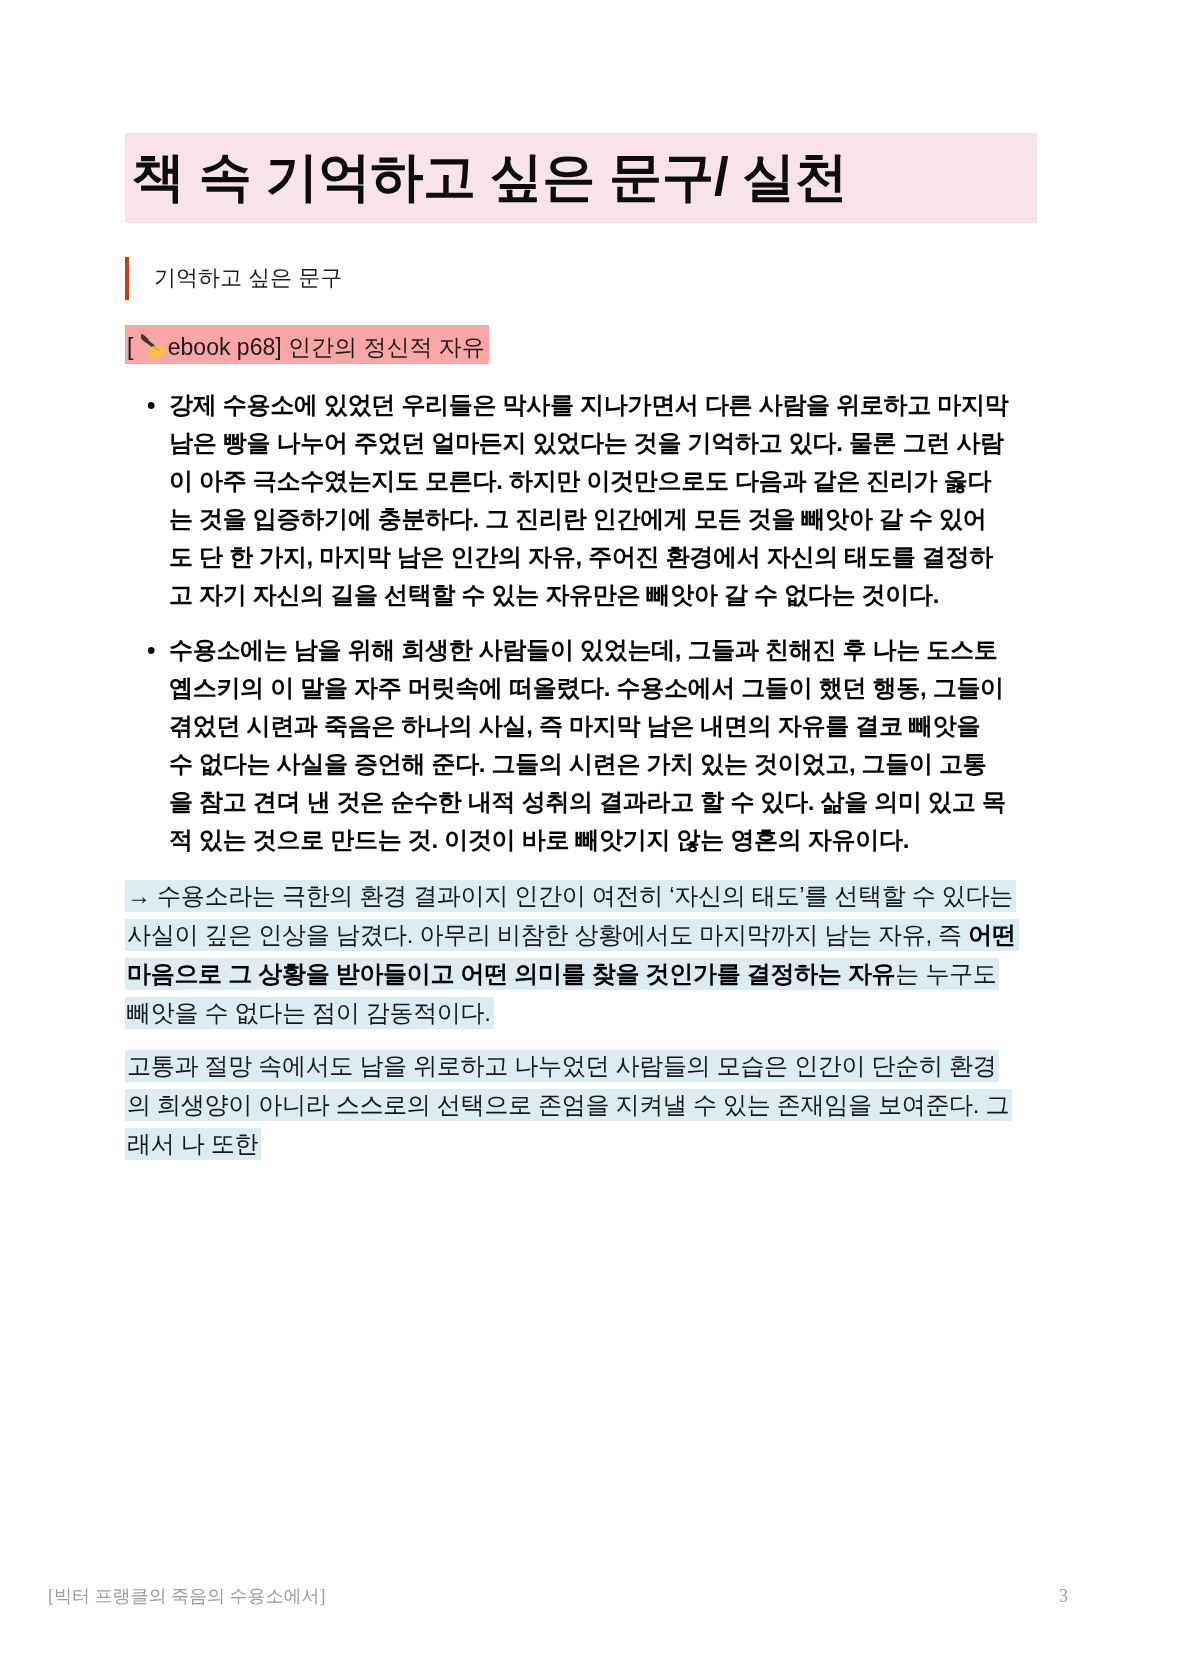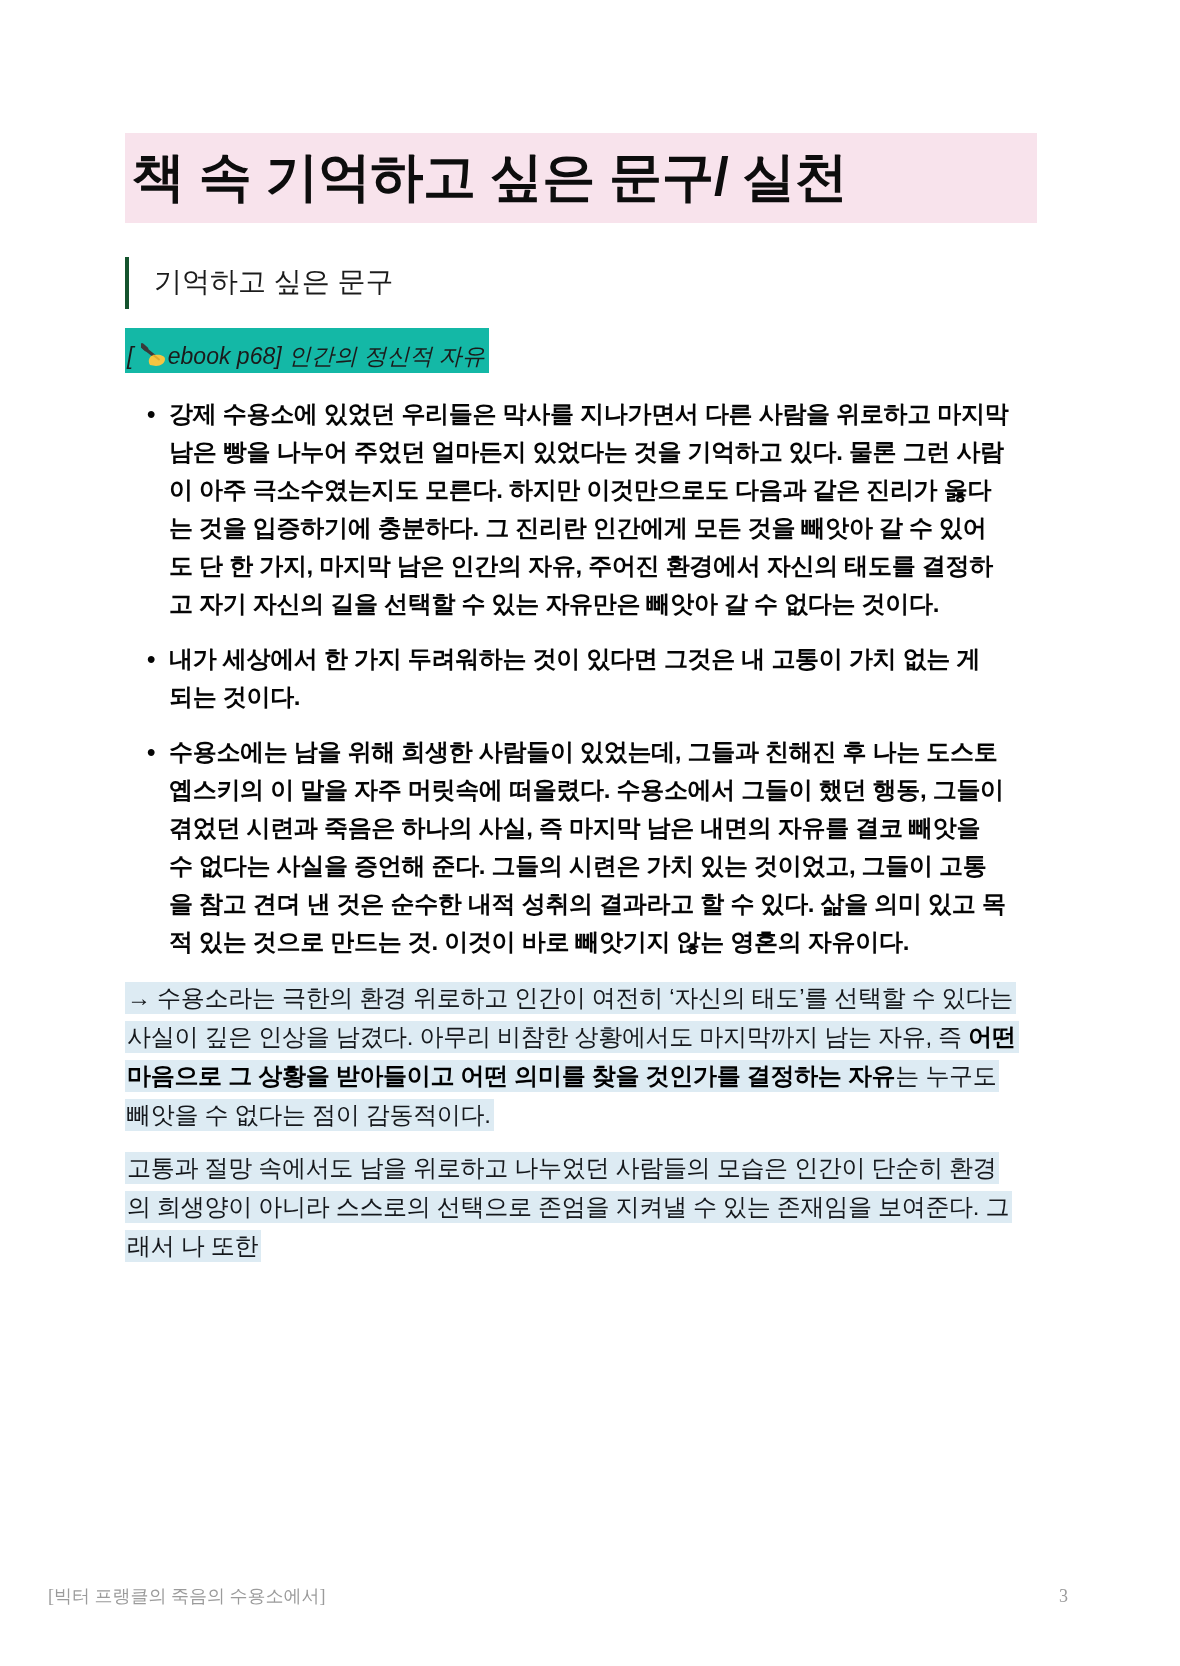--- a/index.html
+++ b/index.html
@@ -16,32 +16,32 @@
     background:#f8e3ec;
     padding:9px 10px 11px 7px;
     margin:0 0 34px 0;
   }
   .title-block h1{
     margin:0;font-size:53px;line-height:1.32;font-weight:bold;color:#0d0d0d;
     letter-spacing:-0.5px;
   }
   
   .quote{
-    border-left:4px solid #14532d;
+    border-left:4px solid #c2410c;
     padding:4px 0 6px 25px;
     margin:0 0 30px 0;
-    font-size:28px;line-height:1.5;color:#1b1b1b;
+    font-size:22px;line-height:1.5;color:#1b1b1b;
   }
   
   .source-line{
     margin:0 0 22px 0;font-size:23px;line-height:1.5;color:#1b1b1b;
   }
   .source-line .hl-gray{
-    background:#14b8a6;padding:15px 4px 4px 2px;
-    -webkit-box-decoration-break:clone;box-decoration-break:clone;font-style:italic;
+    background:#fca5a5;padding:9px 4px 4px 2px;
+    -webkit-box-decoration-break:clone;box-decoration-break:clone;
   }
   .hand-icon{display:inline-block;width:26px;height:24px;vertical-align:-3px;margin:0 1px;}
   
   .hashtags{
     margin:0 0 28px 0;font-size:23px;line-height:1.5;color:#1b1b1b;
   }
   
   ul.quotes{
     list-style:none;margin:0;padding:0 28px 0 22px;
   }
@@ -92,29 +92,26 @@
         <path d="M13 12.5 L18 16.5" stroke="#e0a92e" stroke-width="2" stroke-linecap="round"></path>
       </svg></span><span>ebook p68] 인간의 정신적 자유</span></span>
   </div>
 
 
   <ul class="quotes">
     <li>
       <div>강제 수용소에 있었던 우리들은 막사를 지나가면서 다른 사람을 위로하고 마지막 남은 빵을 나누어 주었던 얼마든지 있었다는 것을 기억하고 있다. 물론 그런 사람이 아주 극소수였는지도 모른다. 하지만 이것만으로도 다음과 같은 진리가 옳다는 것을 입증하기에 충분하다. 그 진리란 인간에게 모든 것을 빼앗아 갈 수 있어도 단 한 가지, 마지막 남은 인간의 자유, 주어진 환경에서 자신의 태도를 결정하고 자기 자신의 길을 선택할 수 있는 자유만은 빼앗아 갈 수 없다는 것이다.</div>
     </li>
     <li>
-      <div>내가 세상에서 한 가지 두려워하는 것이 있다면 그것은 내 고통이 가치 없는 게 되는 것이다.</div>
-    </li>
-    <li>
       <div>수용소에는 남을 위해 희생한 사람들이 있었는데, 그들과 친해진 후 나는 도스토옙스키의 이 말을 자주 머릿속에 떠올렸다. 수용소에서 그들이 했던 행동, 그들이 겪었던 시련과 죽음은 하나의 사실, 즉 마지막 남은 내면의 자유를 결코 빼앗을 수 없다는 사실을 증언해 준다. 그들의 시련은 가치 있는 것이었고, 그들이 고통을 참고 견뎌 낸 것은 순수한 내적 성취의 결과라고 할 수 있다. 삶을 의미 있고 목적 있는 것으로 만드는 것. 이것이 바로 빼앗기지 않는 영혼의 자유이다.</div>
     </li>
   </ul>
 
   <p class="reflect">
-    <span class="hl-blue"><span>→ 수용소라는 극한의 환경 위로하고 인간이 여전히 ‘자신의 태도’를 선택할 수 있다는 사실이 깊은 인상을 남겼다. 아무리 비참한 상황에서도 마지막까지 남는 자유, 즉 </span><strong>어떤 마음으로 그 상황을 받아들이고 어떤 의미를 찾을 것인가를 결정하는 자유</strong><span>는 누구도 빼앗을 수 없다는 점이 감동적이다.</span></span>
+    <span class="hl-blue"><span>→ 수용소라는 극한의 환경 결과이지 인간이 여전히 ‘자신의 태도’를 선택할 수 있다는 사실이 깊은 인상을 남겼다. 아무리 비참한 상황에서도 마지막까지 남는 자유, 즉 </span><strong>어떤 마음으로 그 상황을 받아들이고 어떤 의미를 찾을 것인가를 결정하는 자유</strong><span>는 누구도 빼앗을 수 없다는 점이 감동적이다.</span></span>
   </p>
 
   <p class="reflect">
     <span class="hl-blue">고통과 절망 속에서도 남을 위로하고 나누었던 사람들의 모습은 인간이 단순히 환경의 희생양이 아니라 스스로의 선택으로 존엄을 지켜낼 수 있는 존재임을 보여준다. 그래서 나 또한</span>
   </p>
 
 </div>
 
 <div class="footer">
   <span>[빅터 프랭클의 죽음의 수용소에서]</span>

